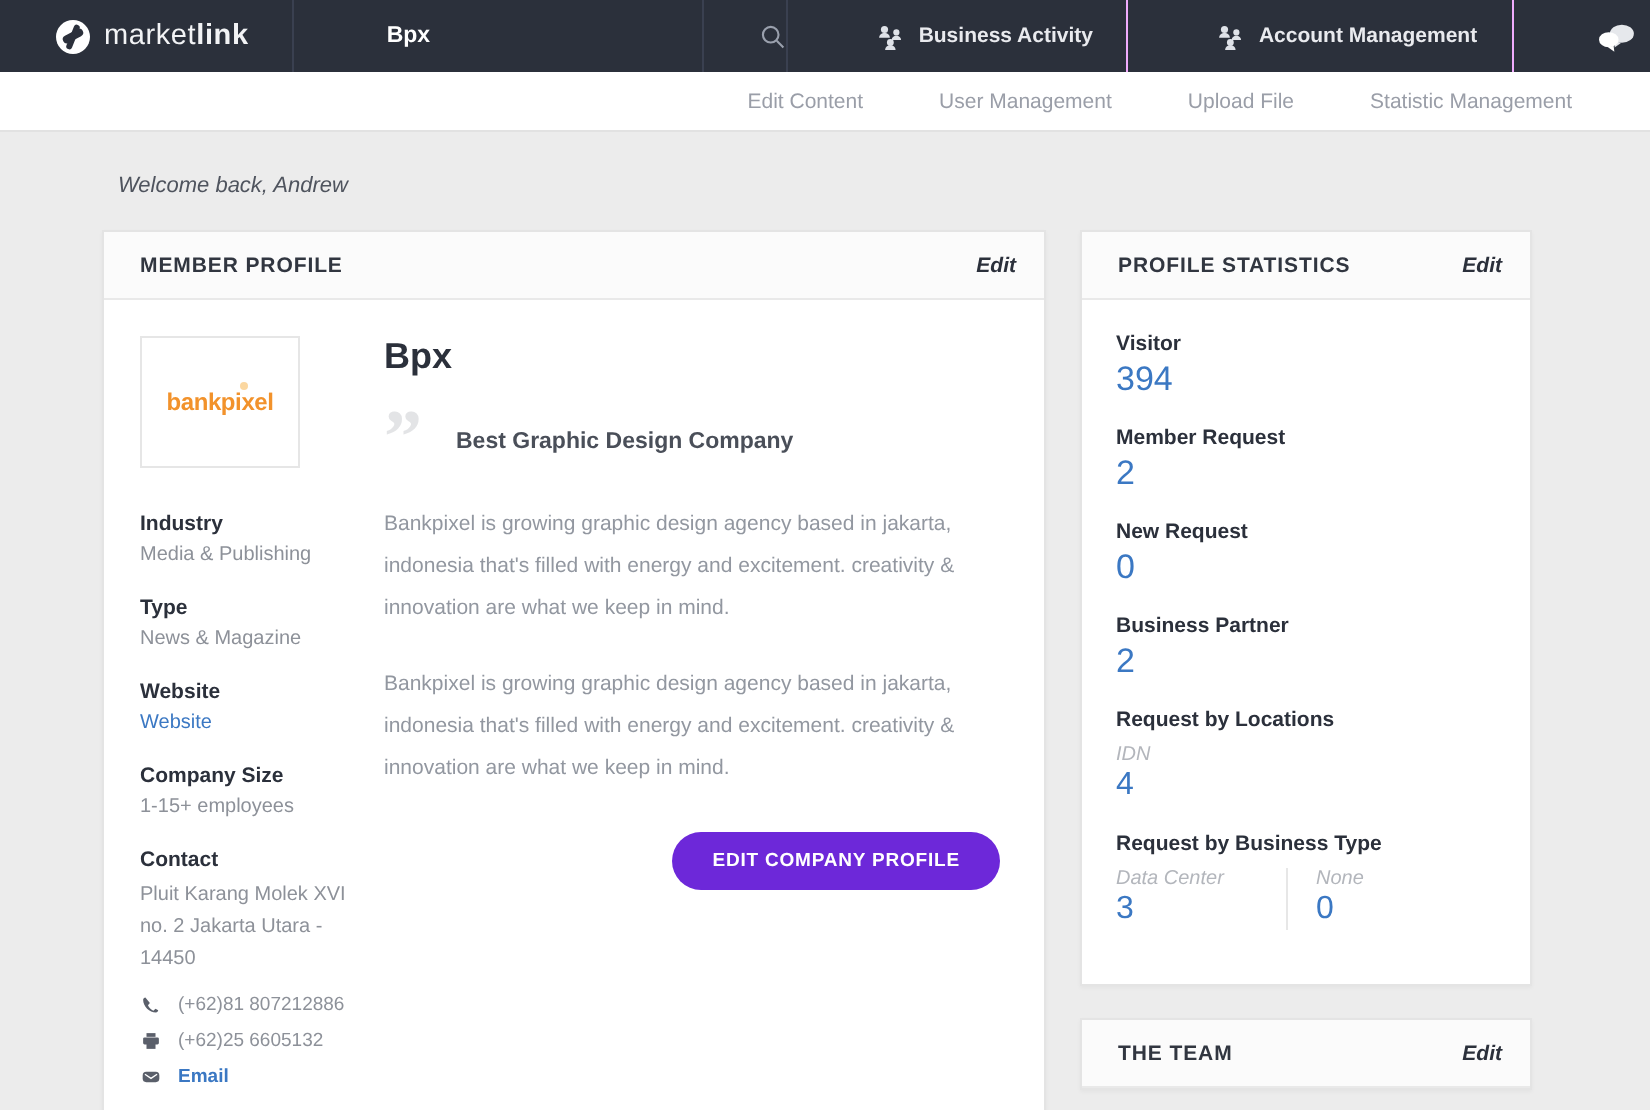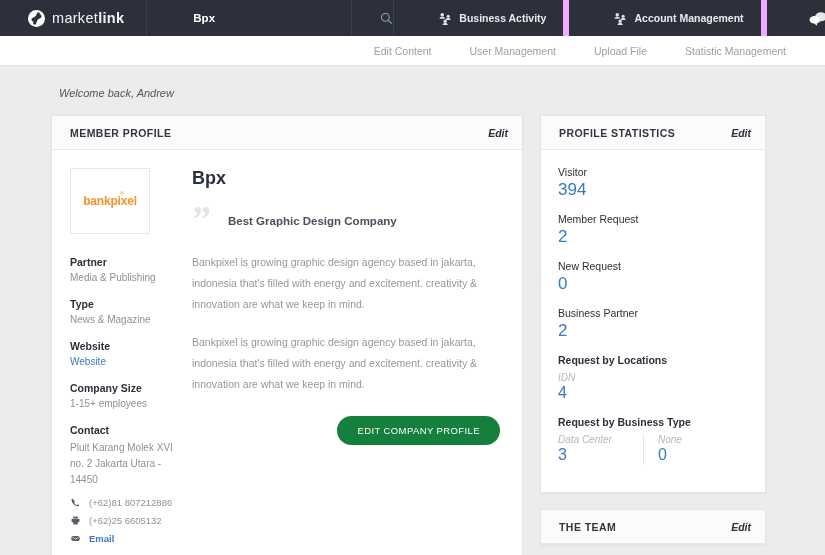--- a/index.html
+++ b/index.html
@@ -51,21 +51,21 @@
     border-right: 1px solid #3a4050;
     font-size: 11.5px; font-weight: 700; color: #ffffff;
   }
   .tb-search {
     width: 52px; display: flex; align-items: center; justify-content: center;
     border-right: 1px solid #3a4050;
   }
   .tb-item {
     display: flex; align-items: center; gap: 7px;
     padding: 0 17px;
-    border-right: 6px solid #f0abfc;
+    border-right: 1px solid #f0abfc;
     font-size: 10.5px; font-weight: 700; color: #e9eaee;
     white-space: nowrap;
   }
   .tb-right {
     margin-left: auto; display: flex; align-items: center;
     gap: 12px; padding: 0 16px 0 14px;
   }
   .avatar {
     width: 21px; height: 21px; border-radius: 50%;
     background: radial-gradient(circle at 50% 34%, #d9c3ab 0 26%, #6d5848 27% 100%);
@@ -160,29 +160,29 @@
   }
   .tagline {
     font-size: 11.5px; color: #4a4f59;
     padding-top: 9px; font-weight: 700;
   }
   .para {
     font-size: 10.5px; color: #9297a0; line-height: 21px; margin-bottom: 17px;
   }
   .btn-row { display: flex; justify-content: flex-end; padding: 4px 0 22px 0; }
   .btn-primary {
-    background: #15803d; color: #fff; border: none; border-radius: 16px;
-    font-size: 9.5px; font-weight: 400; letter-spacing: .4px;
+    background: #6d28d9; color: #fff; border: none; border-radius: 16px;
+    font-size: 9.5px; font-weight: 700; letter-spacing: .4px;
     padding: 9px 20px; cursor: pointer;
   }
 
   
   .stats-body { padding: 16px 0 14px 17px; }
   .stat { margin-bottom: 12px; }
-  .stat-label { font-size: 10.5px; font-weight: 400; color: #2b303b; margin-bottom: 1px; }
+  .stat-label { font-size: 10.5px; font-weight: 700; color: #2b303b; margin-bottom: 1px; }
   .stat-value { font-size: 17px; color: #3b78c3; font-weight: 400; line-height: 22px; }
   .sub-label { font-size: 10px; color: #b3b6bc; margin-bottom: -1px; font-style: italic; }
   .sub-value { font-size: 16px; color: #3b78c3; line-height: 21px; }
   .group-label { font-size: 10.5px; font-weight: 700; color: #2b303b; margin-bottom: 6px; }
   .subgroup { margin-bottom: 13px; }
   .split { display: flex; }
   .split > div { width: 85px; }
   .split > div + div { border-left: 1px solid #e7e7e7; padding-left: 14px; }
   .team-card { margin-top: 16px; }
 </style>
@@ -267,21 +267,21 @@
 
           <div class="pb-left">
             <div class="logo-box">
               <span class="logo-word">
                 <span class="dot"></span>
                 <span>bankpixel</span>
               </span>
             </div>
 
             <div class="field">
-              <div class="field-label">Partner</div>
+              <div class="field-label">Industry</div>
               <div class="field-value">Media &amp; Publishing</div>
             </div>
             <div class="field">
               <div class="field-label">Type</div>
               <div class="field-value">News &amp; Magazine</div>
             </div>
             <div class="field">
               <div class="field-label">Website</div>
               <div class="field-link">Website</div>
             </div>

